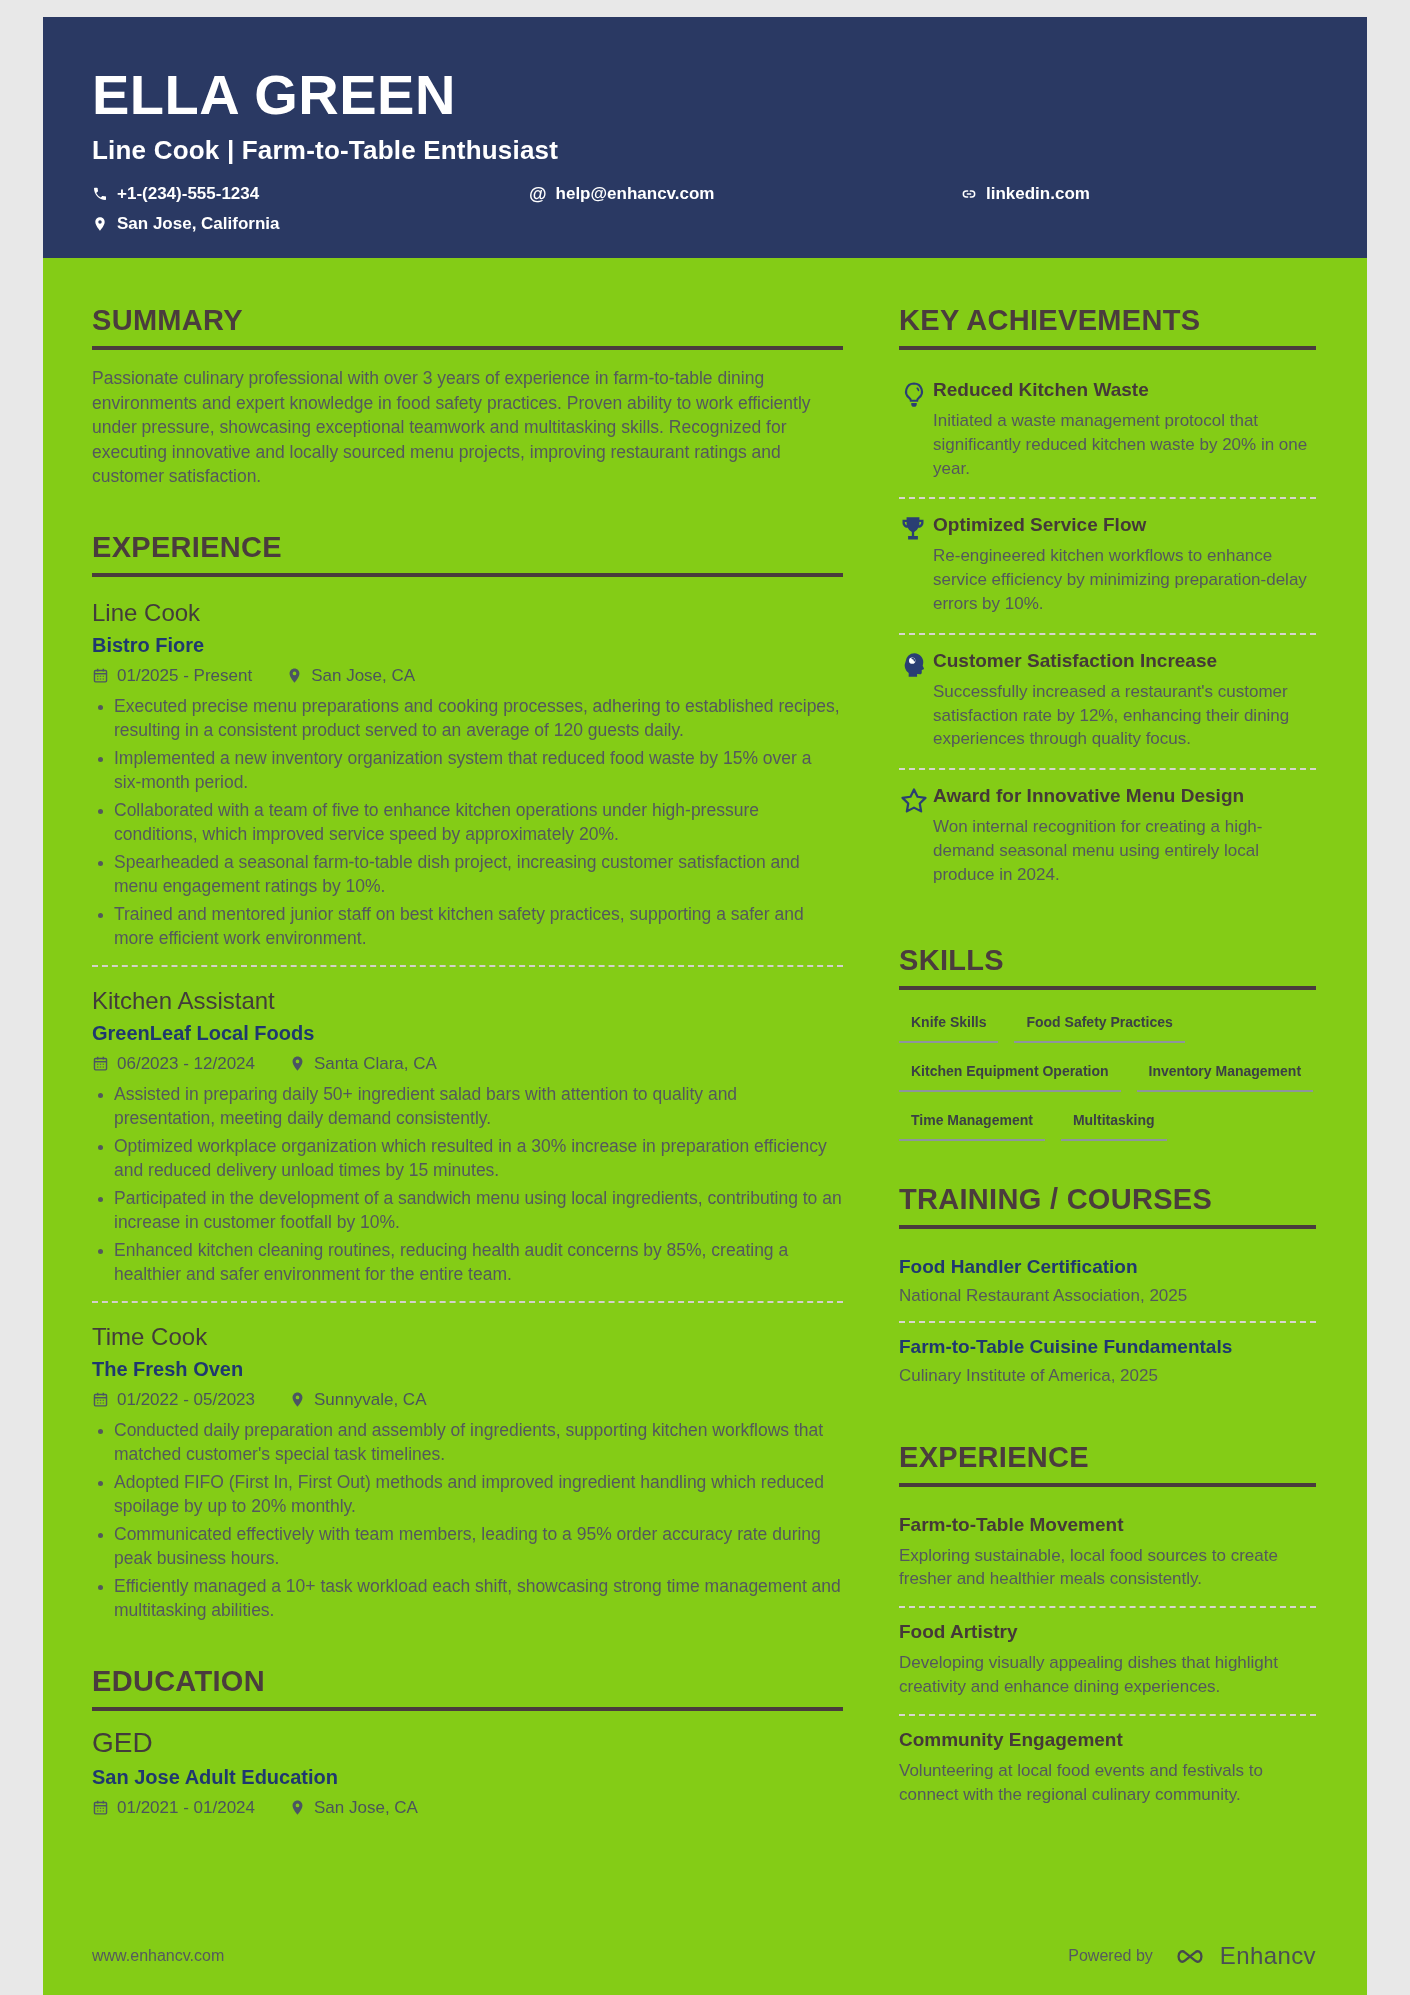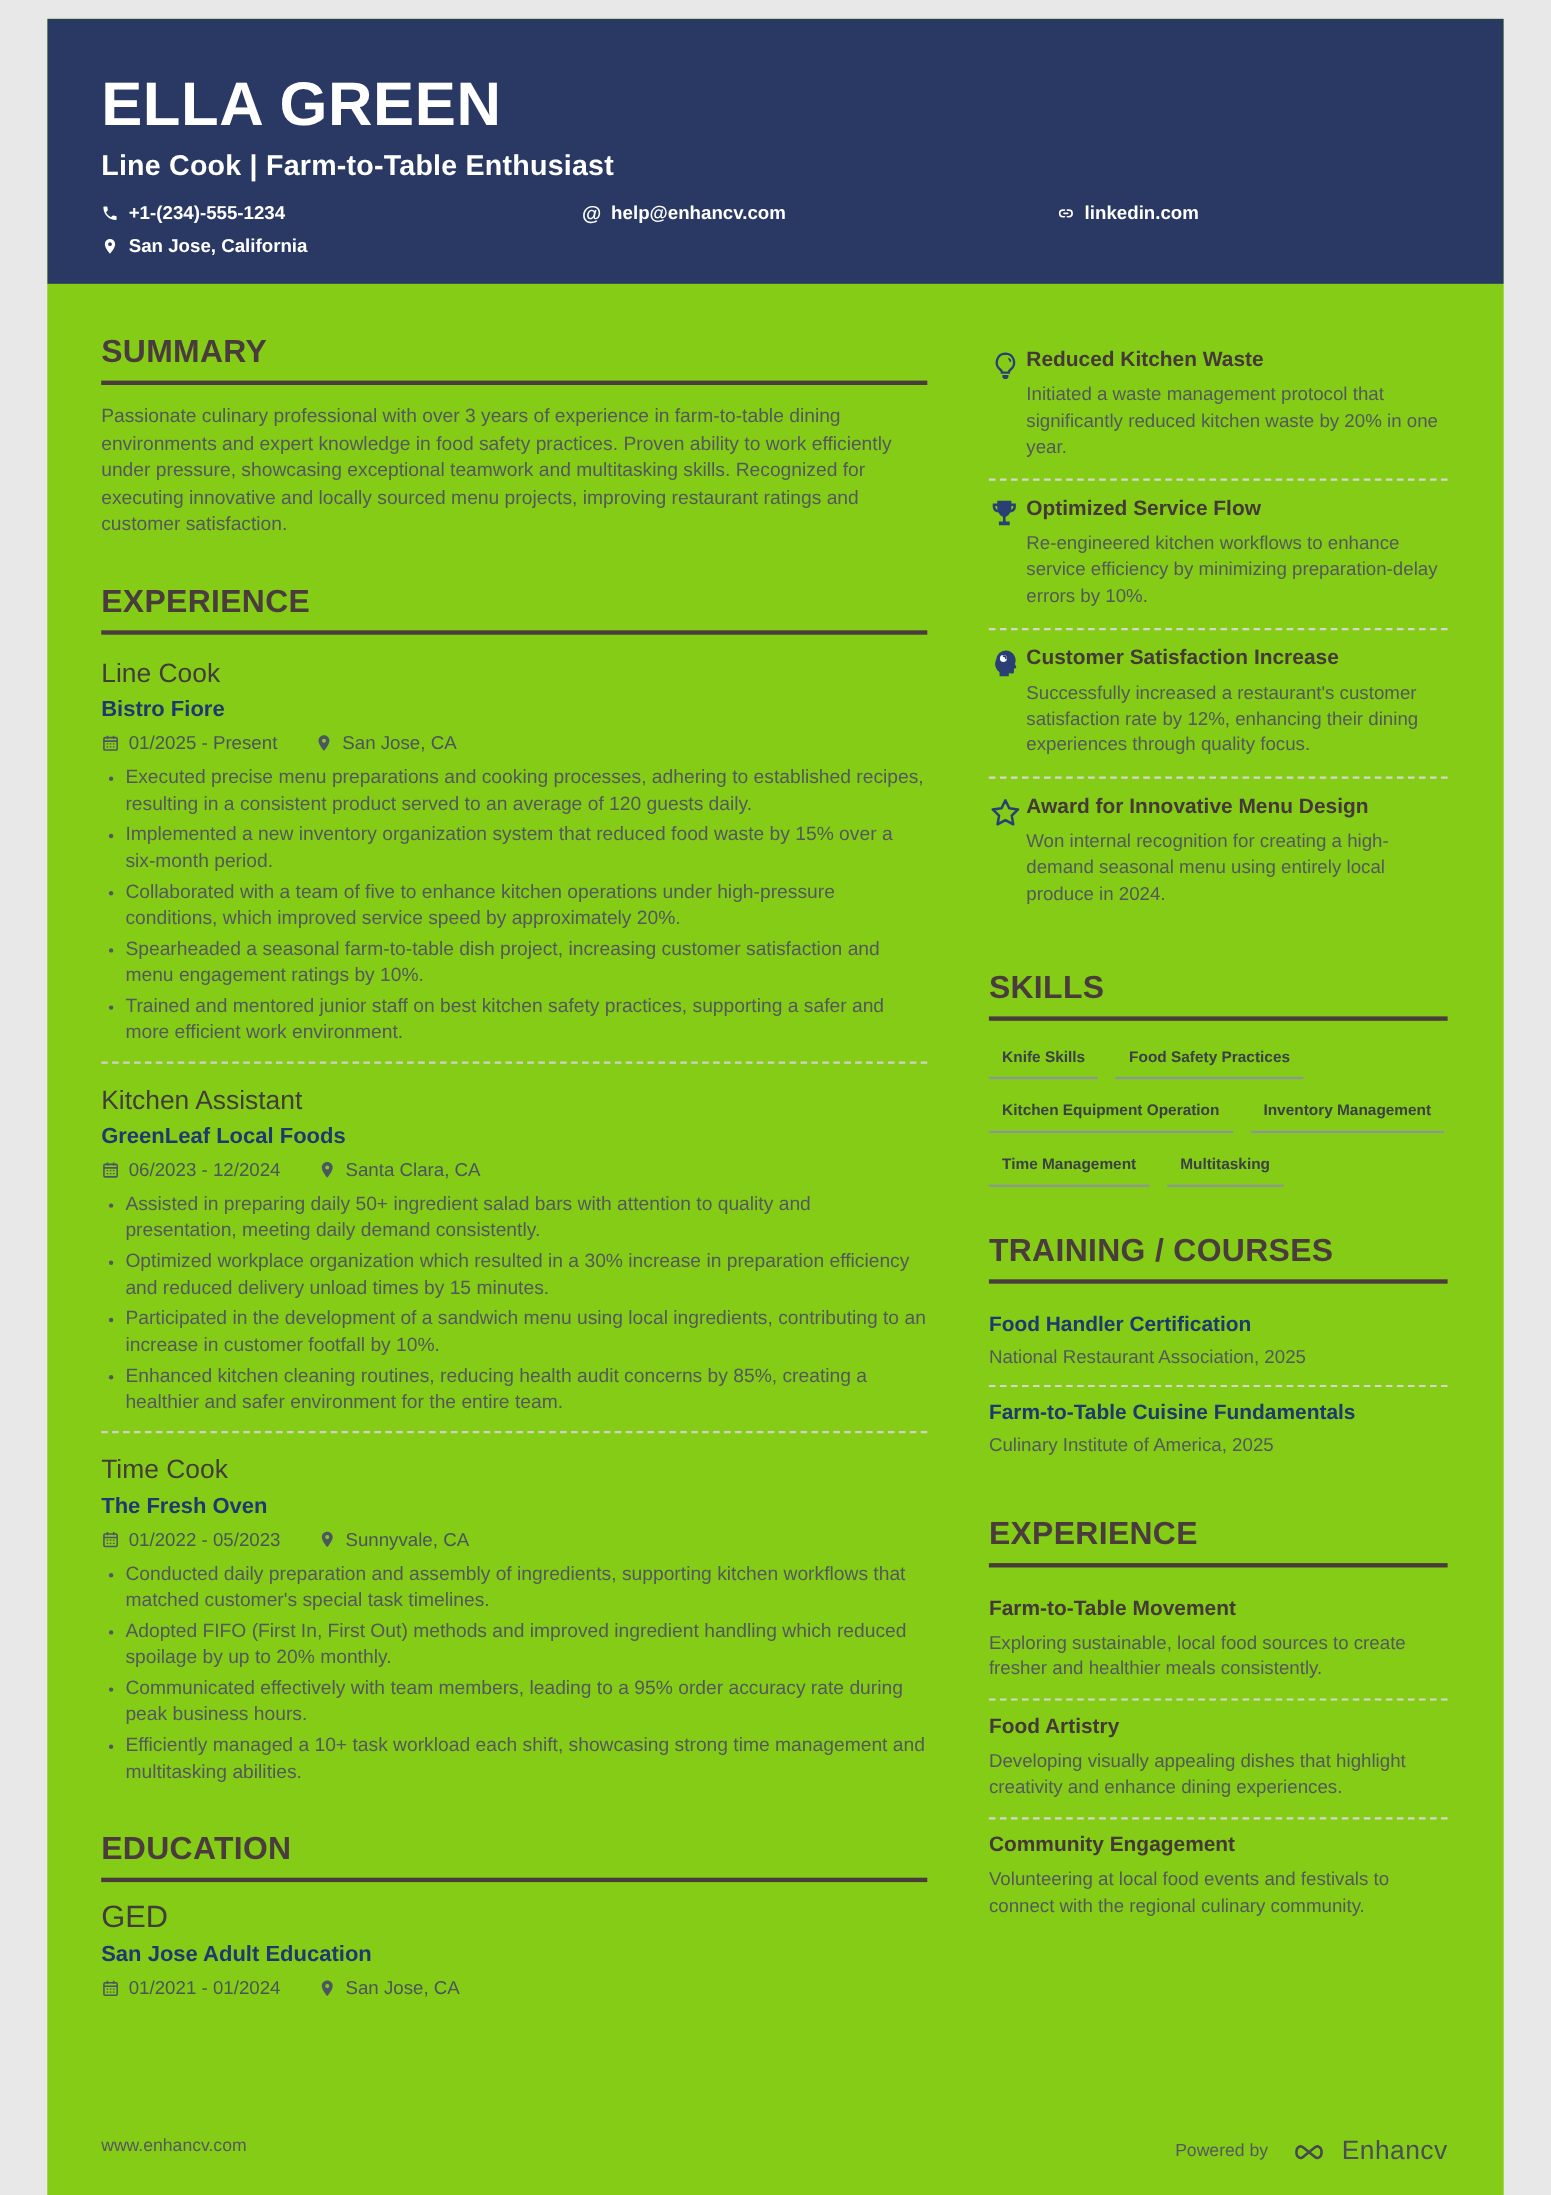--- a/index.html
+++ b/index.html
@@ -137,21 +137,21 @@
 
   
   .degree { font-size: 28px; font-weight: 400; color: #423c3b; margin: 6px 0 7px 0; }
 
   
   .footer {
     position: absolute;
     left: 49px; right: 51px; bottom: 42px;
     display: flex;
     justify-content: space-between;
-    align-items: flex-start;
+    align-items: center;
   }
   .footer-site { font-size: 16px; color: #55595e; }
   .powered { display: flex; align-items: center; gap: 16px; }
   .powered-label { font-size: 16px; color: #55595e; }
   .brand { display: flex; align-items: center; gap: 9px; color: #45494e; }
   .brand-name { font-size: 24px; color: #4a4f55; letter-spacing: 0.4px; }
 </style>
 </head>
 <body>
 
@@ -299,20 +299,21 @@
             </svg>
           <span>San Jose, CA</span>
         </div>
       </div>
 
     </section>
 
     <section class="col-right">
 
       <div class="section">
+        <h2 class="section-heading">KEY ACHIEVEMENTS</h2>
 
         <div class="ach-item">
           <span class="ach-icon">
             <svg viewBox="0 0 24 24" width="30" height="30" fill="none" stroke="currentColor" stroke-width="1.7">
                 <path d="M12 2.8a6.4 6.4 0 0 0-3.8 11.5c.8.6 1.3 1.5 1.3 2.3h5c0-.8.5-1.7 1.3-2.3A6.4 6.4 0 0 0 12 2.8z"></path>
                 <path d="M14.6 6.6c.5.4.9 1 1 1.7" stroke-width="1.3" stroke-linecap="round"></path>
                 <path d="M9.8 18.4h4.4v1.2c0 .4-.2.8-.5 1.1l-.6.6h-2.2l-.6-.6a1.5 1.5 0 0 1-.5-1.1v-1.2z" fill="currentColor" stroke="none"></path>
               </svg>
           </span>
           <div>

